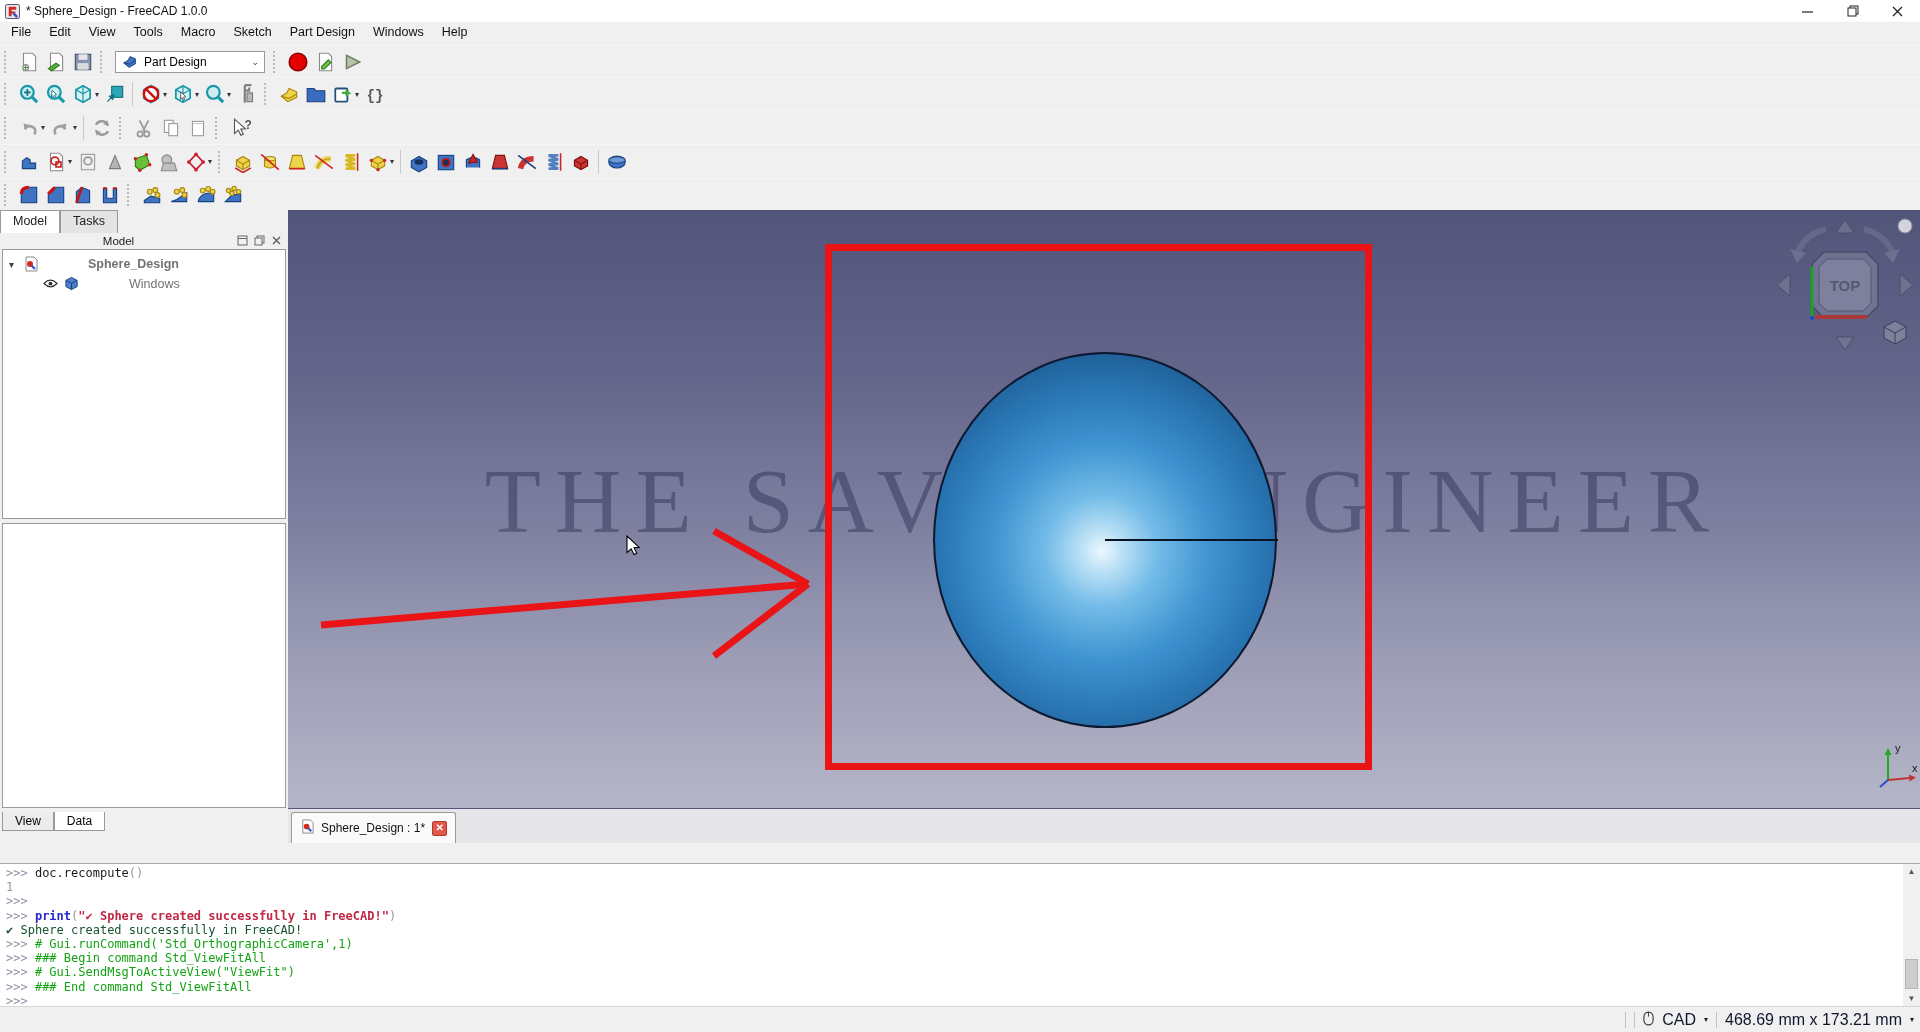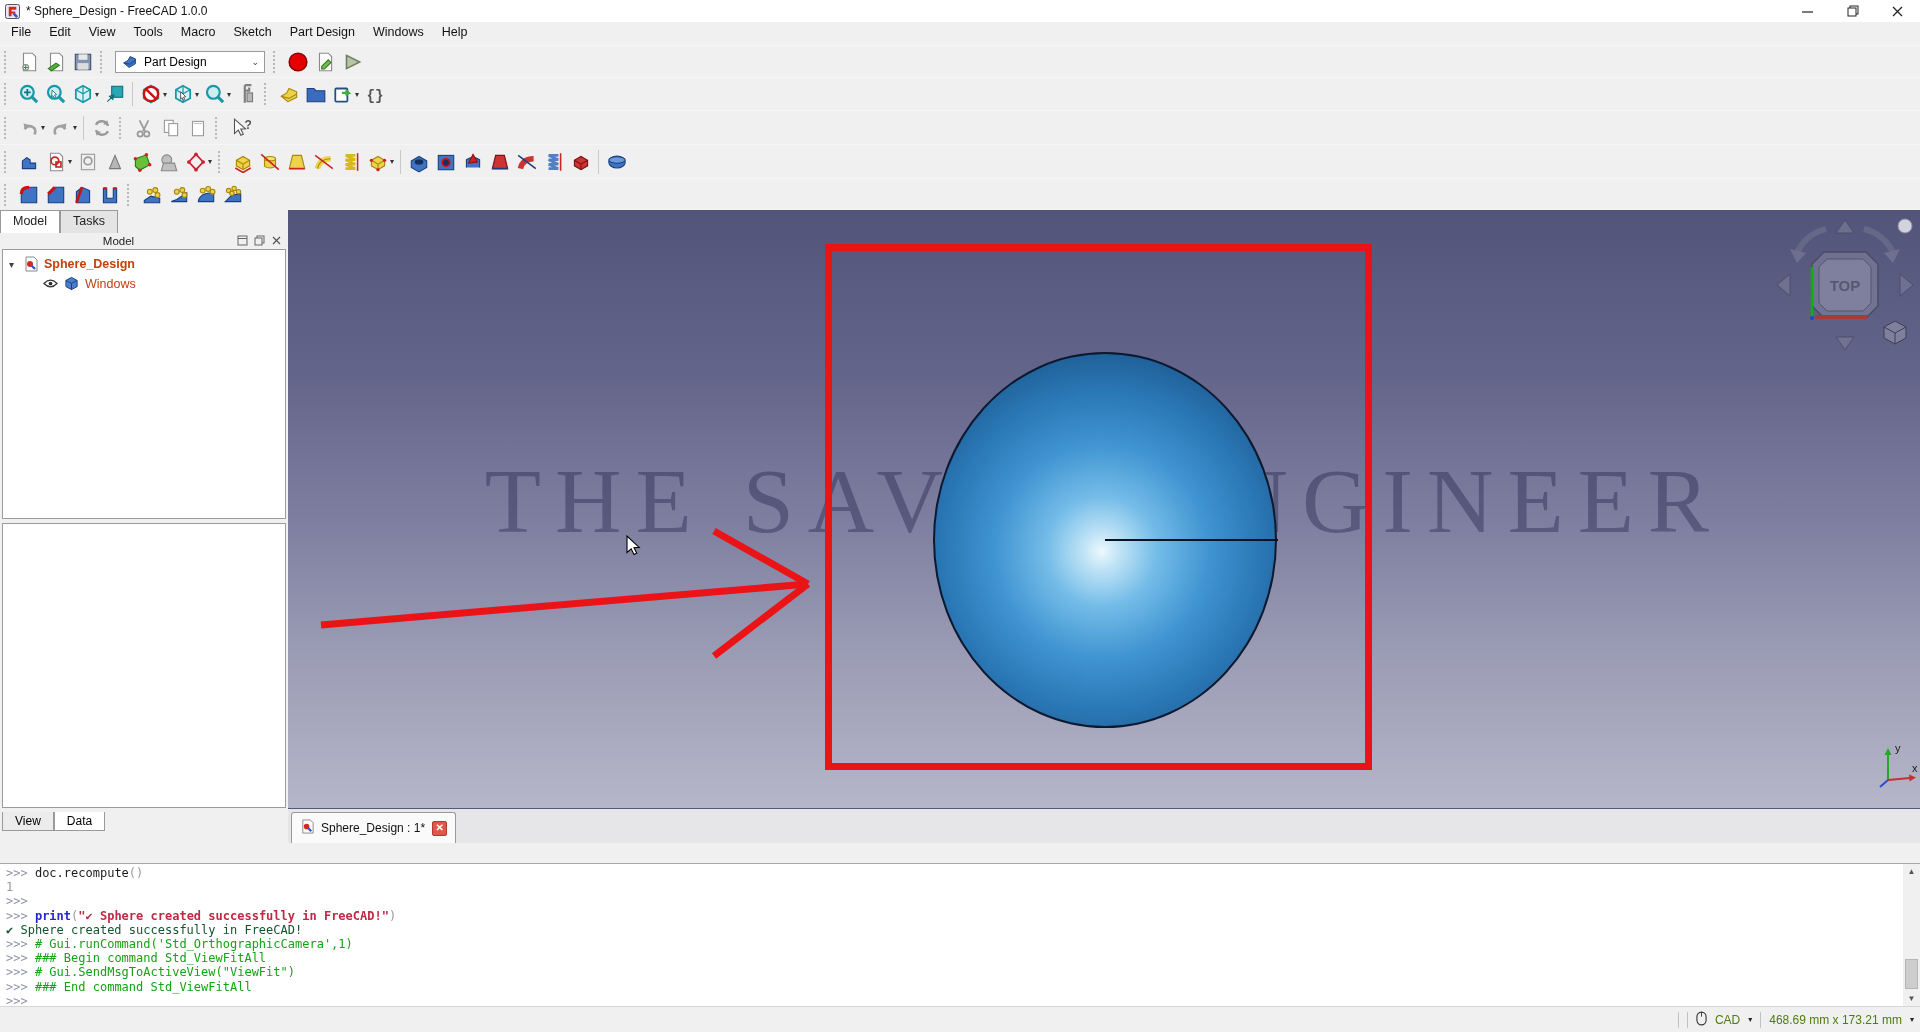--- a/index.html
+++ b/index.html
@@ -41,21 +41,21 @@
   .dtab.active { background:#fff; position:relative; z-index:2; }
   .panelheader { position:absolute; left:0; top:23px; width:288px; height:15px; display:flex; align-items:center; }
   .panelheader .ptitle { flex:1; text-align:center; font-size:11.5px; color:#222; }
   .pbtns { display:flex; gap:6px; margin-right:6px; }
   .pbtns svg { display:block; }
   #treepanel { position:absolute; left:2px; top:39px; width:284px; height:270px; background:#fff; border:1px solid #9b9b9b; padding-top:4px; }
   .treerow { height:20px; display:flex; align-items:center; font-size:12.5px; }
   .treerow .chev { width:14px; margin-left:6px; color:#444; font-size:10px; }
   .treerow.root .tlabel { font-weight:bold; }
   .ticon { width:17px; height:16px; margin-right:4px; }
-  .tlabel { color:#c2410c; }
+  .tlabel { color:#737373;margin-left:44px; }
   #proppanel { position:absolute; left:2px; top:313px; width:284px; height:285px; background:#fff; border:1px solid #9b9b9b; }
   .vdtabs { position:absolute; left:2px; top:602px; display:flex; }
   .vdtab { padding:2px 12px; font-size:12px; border:1px solid #9a9a9a; border-top:none; background:#ececec; }
   .vdtab.active { background:#fff; }
   
   #viewport { position:absolute; left:288px; top:210px; width:1632px; height:598px; overflow:hidden;
     background:linear-gradient(180deg,#53547a 0%,#64658a 28%,#7e7fa0 52%,#9d9eb6 76%,#b5b6c8 100%); }
   #watermark { position:absolute; left:0; top:238px; width:100%; text-align:center;
     font-family:"Liberation Serif", serif; font-size:92px; letter-spacing:14px; white-space:nowrap;
     color:rgba(36,38,74,0.42); }
@@ -83,21 +83,21 @@
   .seg-p { color:#9097a8; } .seg-t { color:#1b1b1b; } .seg-d { color:#9a9a9a; }
   .seg-k { color:#2626d4; font-weight:bold; } .seg-s { color:#c02844; font-weight:bold; }
   .seg-c { color:#14a314; } .seg-o { color:#14532d; }
   #cscroll { position:absolute; right:0; top:864px; width:17px; height:142px; background:#f0f0f0; }
   #cscroll .sarrow { position:absolute; left:0; width:17px; height:15px; display:flex; align-items:center; justify-content:center; font-size:8px; color:#555; }
   #cscroll .thumb { position:absolute; left:2px; top:95px; width:13px; height:30px; background:#cdcdcd; border:1px solid #b5b5b5; }
   
   #statusbar { position:absolute; left:0; top:1006px; width:1920px; height:26px; background:#f0f0f0; border-top:1px solid #d6d6d6; display:flex; align-items:center; }
   .ssep { width:1px; height:16px; background:#c2c2c2; }
   #statusbar .right { position:absolute; right:6px; display:flex; align-items:center; gap:8px; }
-  .statustext { font-size:12px; color:#4d7c0f; }
+  .statustext { font-size:16px; color:#0f172a; }
   .schev { font-size:8px; color:#222; }
 </style>
 </head>
 <body>
 
 <div class="app">
 
   <div id="titlebar">
     <span class="appicon">
       <svg viewBox="0 0 16 16" width="15" height="15">

